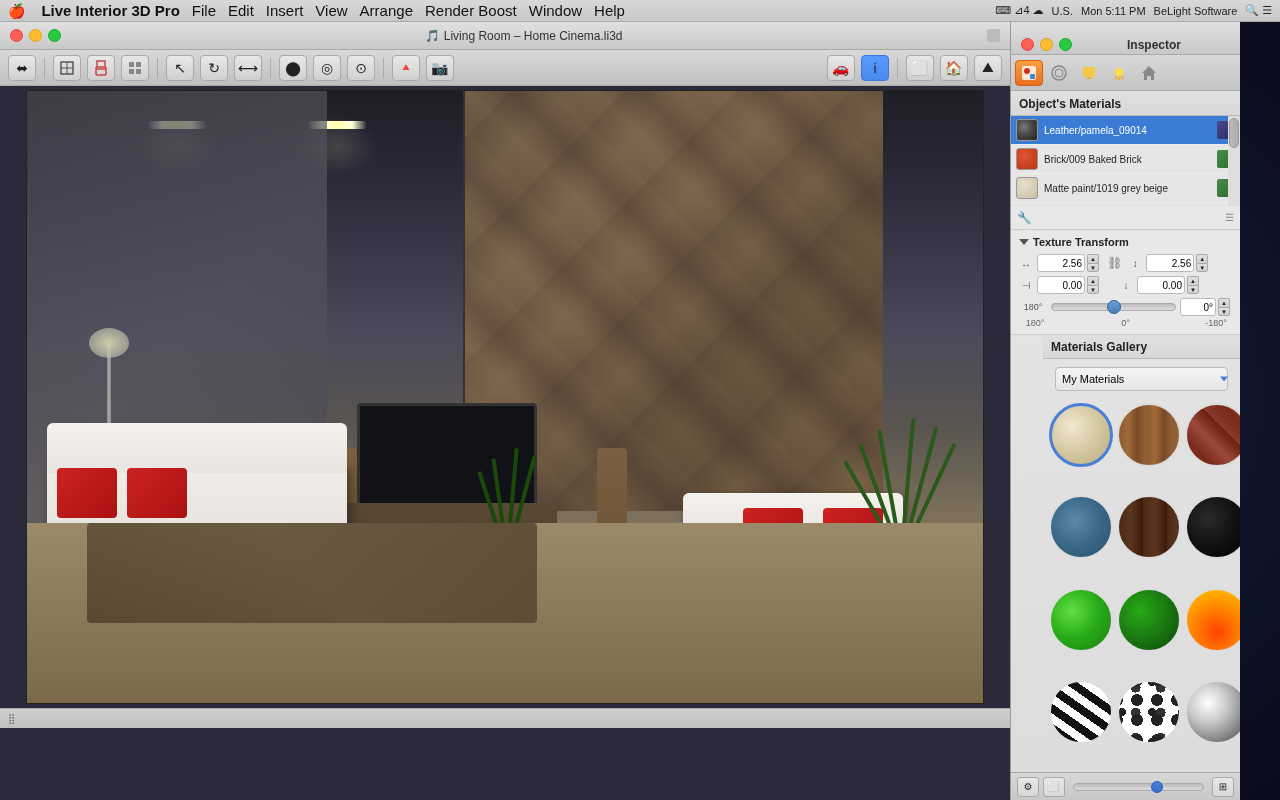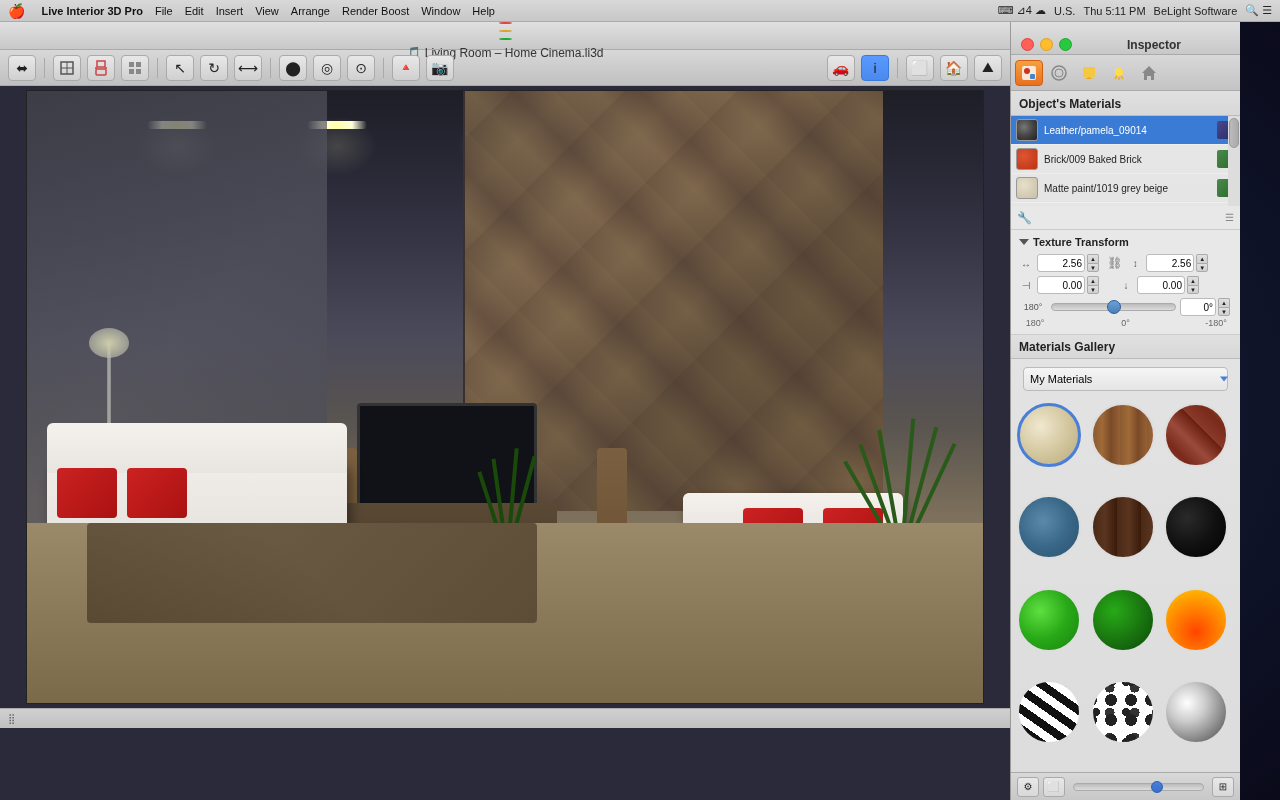--- a/index.html
+++ b/index.html
@@ -25,21 +25,21 @@
       gap: 12px;
       border-bottom: 1px solid #aaa;
       position: relative;
       z-index: 100;
     }
     .menubar-apple {
       font-size: 14px;
       margin-right: 4px;
     }
     .menubar-item {
-      font-size: 11px;
+      font-size: 15px;
       font-weight: 500;
       color: #111;
       cursor: default;
     }
     .menubar-item.bold { font-weight: 700; }
     .menubar-right {
       margin-left: auto;
       display: flex;
       align-items: center;
       gap: 8px;
@@ -64,21 +64,20 @@
 
     
     .window-titlebar {
       height: 28px;
       background: linear-gradient(to bottom, #e0e0e0, #c8c8c8);
       border-bottom: 1px solid #aaa;
       display: flex;
       align-items: center;
       padding: 0 10px;
       gap: 6px;
-      flex-direction: column;
     }
     .traffic-light {
       width: 13px;
       height: 13px;
       border-radius: 50%;
       cursor: pointer;
     }
     .tl-red { background: #ff5f57; border: 1px solid #e0443e; }
     .tl-yellow { background: #ffbd2e; border: 1px solid #dea123; }
     .tl-green { background: #28c940; border: 1px solid #1aab29; }
@@ -608,20 +607,21 @@
       align-items: center;
       gap: 2px;
     }
 
     
     .gallery-section {
       flex: 1;
       display: flex;
       flex-direction: column;
       overflow: hidden;
+      margin-left: 32px;
     }
     .gallery-header {
       font-size: 12px;
       font-weight: 700;
       color: #222;
       padding: 5px 8px 4px;
       background: linear-gradient(to bottom, #e0e0e0, #d8d8d8);
       border-bottom: 1px solid #bbb;
       display: flex;
       align-items: center;
@@ -798,21 +798,21 @@
   <span class="menubar-item">Edit</span>
   <span class="menubar-item">Insert</span>
   <span class="menubar-item">View</span>
   <span class="menubar-item">Arrange</span>
   <span class="menubar-item">Render Boost</span>
   <span class="menubar-item">Window</span>
   <span class="menubar-item">Help</span>
   <div class="menubar-right">
     <span>⌨ ⊿4 ☁</span>
     <span>U.S.</span>
-    <span>Thu 5:11 PM</span>
+    <span>Mon 5:11 PM</span>
     <span>BeLight Software</span>
     <span>🔍 ☰</span>
   </div>
 </div>
 
 <div class="main-area">
 
   <div class="main-window">
 
     <div class="window-titlebar">

